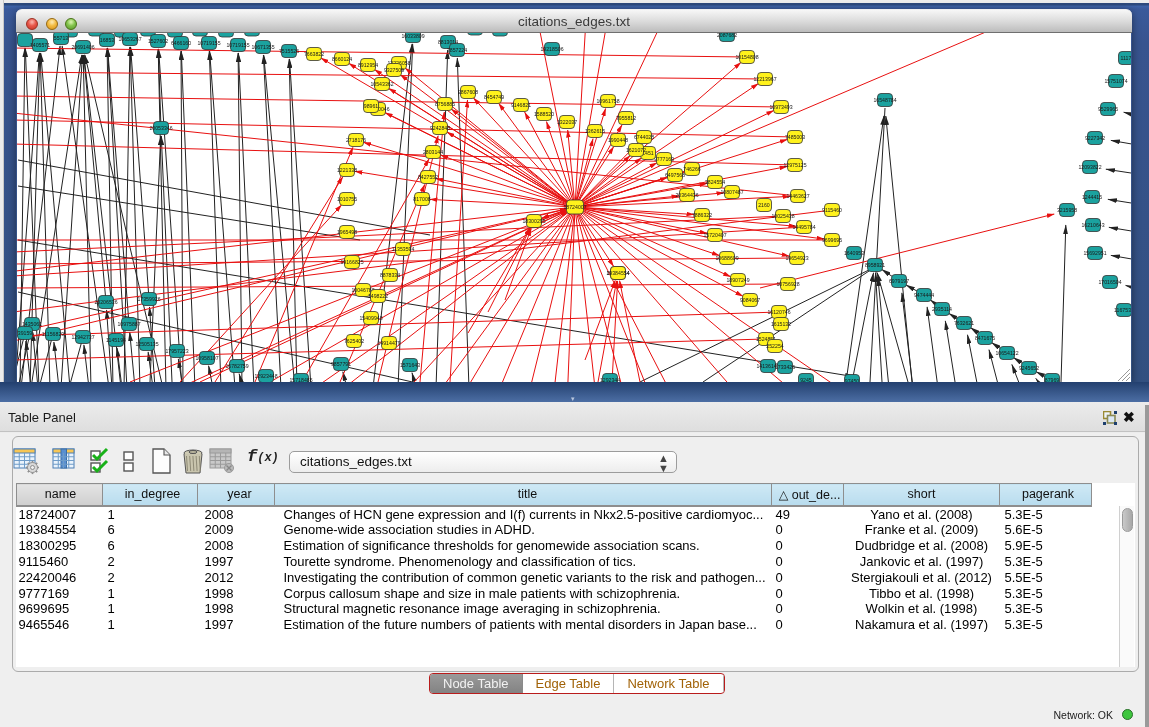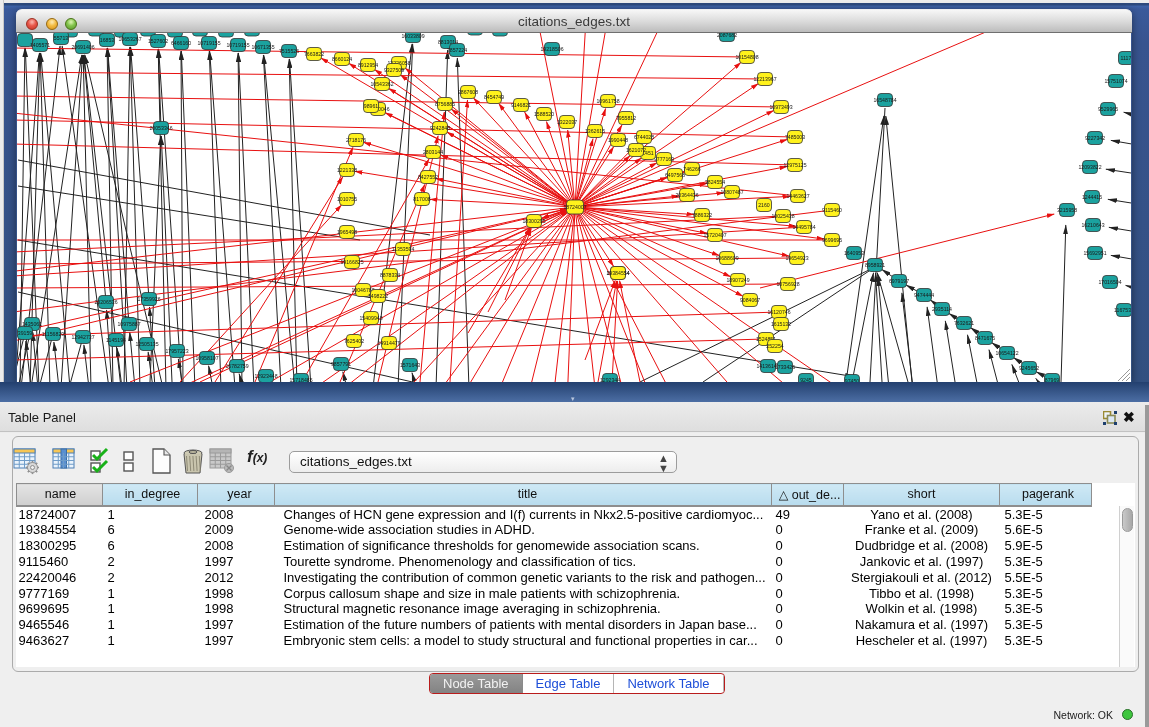--- a/index.html
+++ b/index.html
@@ -26,21 +26,21 @@
 table{border-collapse:collapse;table-layout:fixed;width:1075px;font-size:13px}
 th{height:22px;font-weight:normal;font-size:12.5px;color:#111;background:linear-gradient(#cfe9f5,#b8dcee);border:1px solid #8e8e8e;border-bottom:2px solid #8e8e8e}
 th.g{background:linear-gradient(#e4e4e4,#cfcfcf)}
 td{height:15.9px;overflow:hidden;white-space:nowrap;padding:0}
 .c1{width:86px;padding-left:2px}.c2{width:95px;padding-left:5px}.c3{width:77px;padding-left:7px}
 .c4{width:497px;padding-left:9px}.c5{width:72px;padding-left:4px}.c6{width:156px;text-align:center}
 .c7{width:92px;padding-left:5px}
 #vscroll{position:absolute;left:1103px;top:23px;width:15px;height:161px;background:#fafafa;border-left:1px solid #d0d0d0}
 #vthumb{position:absolute;left:2px;top:2px;width:11px;height:24px;background:linear-gradient(90deg,#c9c9c9,#a8a8a8);border-radius:6px;border:1px solid #9a9a9a}
 #tabs{position:absolute;left:429px;top:673px;height:21px;border:1px solid #b91c1c;border-radius:4px;overflow:hidden;background:#fff;display:flex}
-.tab{font-size:13px;line-height:19px;padding:0 13px;color:#1d4ed8;border-right:1px solid #b5b5b5}
+.tab{font-size:13px;line-height:19px;padding:0 13px;color:#a16207;border-right:1px solid #b5b5b5}
 .tab.sel{background:linear-gradient(#9a9a9a,#838383);color:#f2f2f2;border-right:1px solid #8a8a8a}
 #mem{position:absolute;right:36px;top:709px;font-size:10.5px;color:#222}
 #memdot{position:absolute;right:16px;top:709px;width:11px;height:11px;border-radius:50%;background:#3ec63e;border:1.5px solid #2a6e2a}
 #fldock{position:absolute;left:1103px;top:411px;width:14px;height:14px}
 #xclose{position:absolute;left:1123px;top:409px;font-size:14px;font-weight:bold;color:#111}
 .toolico{position:absolute;top:447px}
 </style></head><body>
 <div id="stage">
 <div id="leftstrip"></div>
 <div id="desktop"></div>
@@ -623,21 +623,21 @@
       <rect x="1" y="2" width="21" height="4" fill="#b5b5b5" stroke="#9a9a9a"></rect>
       <line x1="6.25" y1="6" x2="6.25" y2="21" stroke="#9a9a9a"></line>
       <line x1="11.5" y1="6" x2="11.5" y2="21" stroke="#9a9a9a"></line>
       <line x1="16.75" y1="6" x2="16.75" y2="21" stroke="#9a9a9a"></line>
       <line x1="1" y1="9.75" x2="22" y2="9.75" stroke="#9a9a9a"></line>
       <line x1="1" y1="13.5" x2="22" y2="13.5" stroke="#9a9a9a"></line>
       <line x1="1" y1="17.25" x2="22" y2="17.25" stroke="#9a9a9a"></line>
       <circle cx="20" cy="21" r="4.5" fill="#bbb" stroke="#999"></circle>
       <path d="M17.5 18.5 L22.5 23.5 M22.5 18.5 L17.5 23.5" stroke="#888" stroke-width="1.4"></path>
     </svg>
-    <div class="toolico" style="left:247px;font-family:Liberation Sans, sans-serif;font-style:italic;font-weight:bold;font-size:17px;color:#222">f<span style="font-size:12px">(x)</span></div>
+    <div class="toolico" style="left:247px;font-family:Liberation Mono, monospace;font-style:italic;font-weight:bold;font-size:17px;color:#222">f<span style="font-size:12px">(x)</span></div>
 <div id="combo">citations_edges.txt<span class="ar">▲<br>▼</span></div>
 <div id="tablewrap">
 <table>
 <tbody>
           <tr>
             <th class="g c1">name</th>
             <th class="c2">in_degree</th>
             <th class="c3">year</th>
             <th class="c4">title</th>
             <th class="c5">△ out_de...</th>
@@ -707,29 +707,20 @@
             <td class="c6">Wolkin et al. (1998)</td>
             <td class="c7">5.3E-5</td>
           </tr>
 <tr>
             <td class="c1">9465546</td>
             <td class="c2">1</td>
             <td class="c3">1997</td>
             <td class="c4">Estimation of the future numbers of patients with mental disorders in Japan base...</td>
             <td class="c5">0</td>
             <td class="c6">Nakamura et al. (1997)</td>
-            <td class="c7">5.3E-5</td>
-          </tr>
-<tr>
-            <td class="c1">9463627</td>
-            <td class="c2">1</td>
-            <td class="c3">1997</td>
-            <td class="c4">Embryonic stem cells: a model to study structural and functional properties in car...</td>
-            <td class="c5">0</td>
-            <td class="c6">Hescheler et al. (1997)</td>
             <td class="c7">5.3E-5</td>
           </tr>
 </tbody>
       </table>
 <div id="vscroll">
         <div id="vthumb"></div>
       </div>
 </div>
 <div id="tabs">
       <div class="tab sel">Node Table</div>

